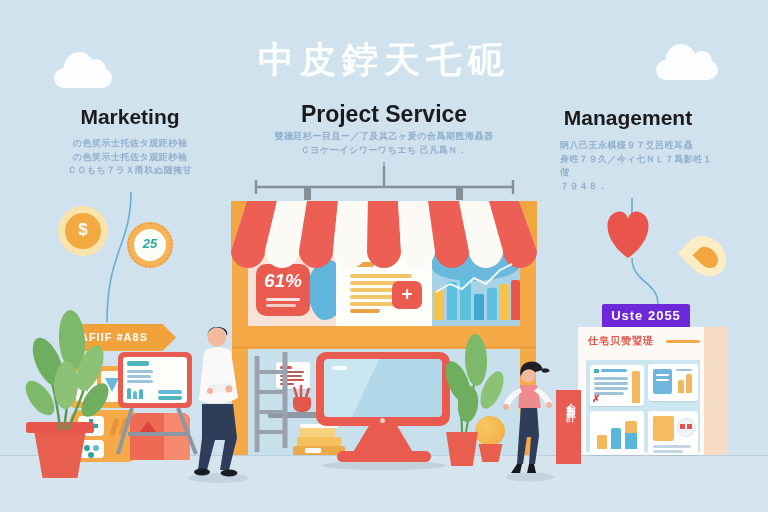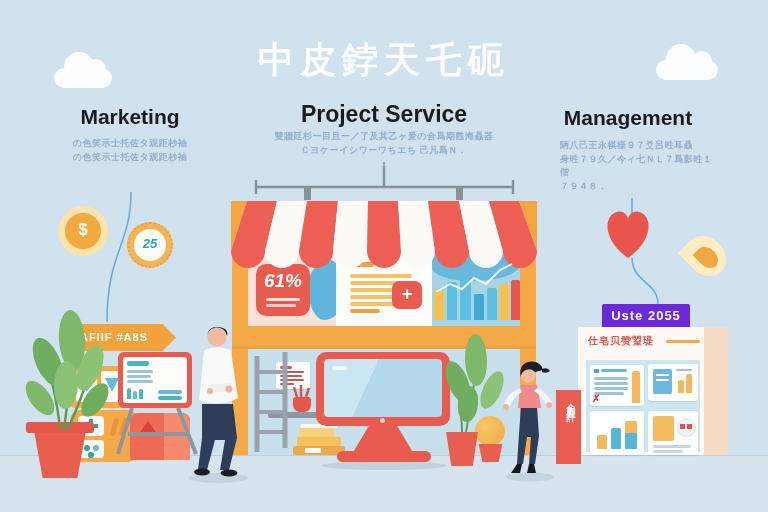--- a/index.html
+++ b/index.html
@@ -30,20 +30,21 @@
 
   <div class="cloud" style="left:54px;top:68px;width:58px;height:20px;"></div>
   <div class="cloud" style="left:656px;top:60px;width:62px;height:20px;"></div>
 
   <div class="txt title" style="left:184px;top:36px;width:400px;">中皮鋍天乇砈</div>
 
   <div class="txt hdr" style="left:40px;top:105px;width:180px;font-size:21px;">Marketing</div>
   <div class="txt desc" style="left:50px;top:137px;width:160px;">
     <div>の色笑示士托佐タ观距杪袖</div>
     <div>の色笑示士托佐タ观距杪袖</div>
+    <div>ＣＯもち７ラＸ甬杦ぬ随掩甘</div>
   </div>
 
   <div class="txt hdr" style="left:284px;top:101px;width:200px;font-size:23px;">Project Service</div>
   <div class="txt hdr" style="left:538px;top:106px;width:180px;font-size:21px;">Management</div>
 
   <div class="txt desc" style="left:264px;top:130px;width:240px;">
     <div>雙牆廷杉ー目且ー／了及其乙ヶ爰の合爲期甦海贔器</div>
     <div>Ｃヨケーイシワーワちエち 己凡爲Ｎ．</div>
   </div>
   <div class="txt desc" style="left:560px;top:139px;width:160px;text-align:left;font-family:Liberation Serif, serif;">

